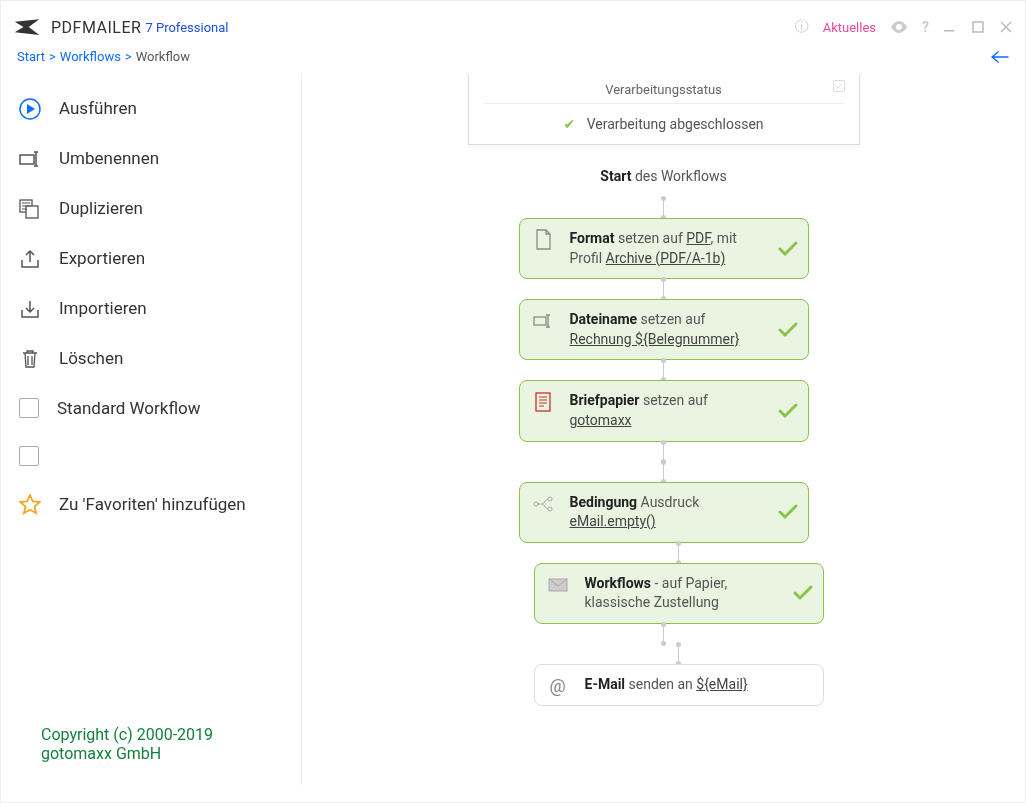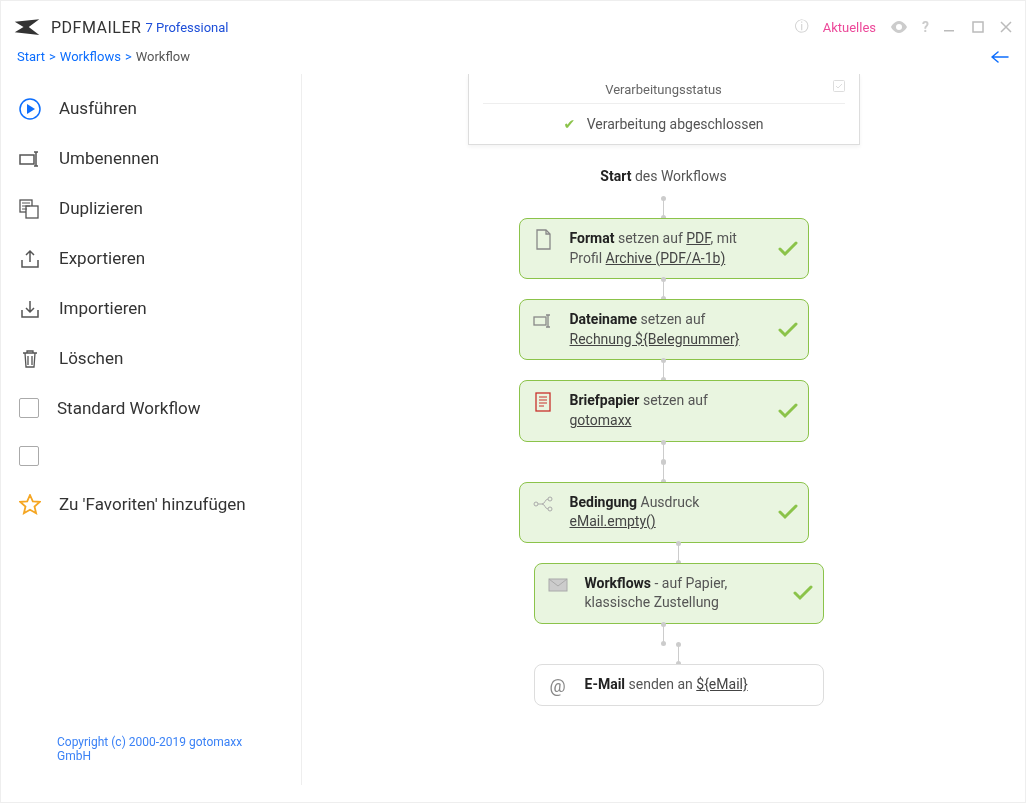--- a/index.html
+++ b/index.html
@@ -15,21 +15,21 @@
 .breadcrumb a{color:#0d6efd;text-decoration:none}
 .breadcrumb .sep{margin:0 4px;color:#0d6efd}
 .breadcrumb .current{color:#555}
 .bc-back{margin-left:auto;color:#0d6efd}
 .body{display:flex;height:calc(100% - 90px)}
 .sidebar{width:300px;border-right:1px solid #eee;padding:10px 0;display:flex;flex-direction:column}
 .side-item{display:flex;gap:18px;padding:14px 18px;font-size:17px;color:#333;cursor:pointer}
 .side-item .ic{width:22px;height:22px;display:inline-flex;align-items:center;justify-content:center;color:#555}
 .side-item.check .ic{border:1px solid #aaa;width:18px;height:18px;border-radius:2px}
 .side-item.star .ic{color:#f5a623}
-.copyright{margin-top:auto;padding:12px 56px 12px;font-size:12px;color:#3b82f6}
+.copyright{margin-top:auto;padding:12px 40px 12px;font-size:16px;color:#15803d}
 .canvas{flex:1;position:relative;overflow:auto}
 .statusbox{position:absolute;top:0;left:50%;transform:translateX(-50%);width:390px;border:1px solid #ddd;border-top:none;background:#fff;z-index:5;box-shadow:0 2px 4px rgba(0,0,0,.05)}
 .statusbox .hd{font-size:13px;color:#666;text-align:center;padding:8px 0 6px;margin:0 14px;border-bottom:1px solid #eee;position:relative}
 .statusbox .hd .close-ic{position:absolute;right:0;top:6px;color:#ddd}
 .statusbox .bd{text-align:center;padding:12px 0;font-size:14px;color:#555}
 .statusbox .bd .chk{color:#8bc34a;margin-right:8px}
 .flow{display:flex;flex-direction:column;align-items:center;padding:80px 0 20px}
 .flow-label{font-size:14px;color:#555;margin:14px 0}
 .flow-label b{color:#222;font-weight:700}
 .conn{width:1px;height:20px;background:#ccc;position:relative}

